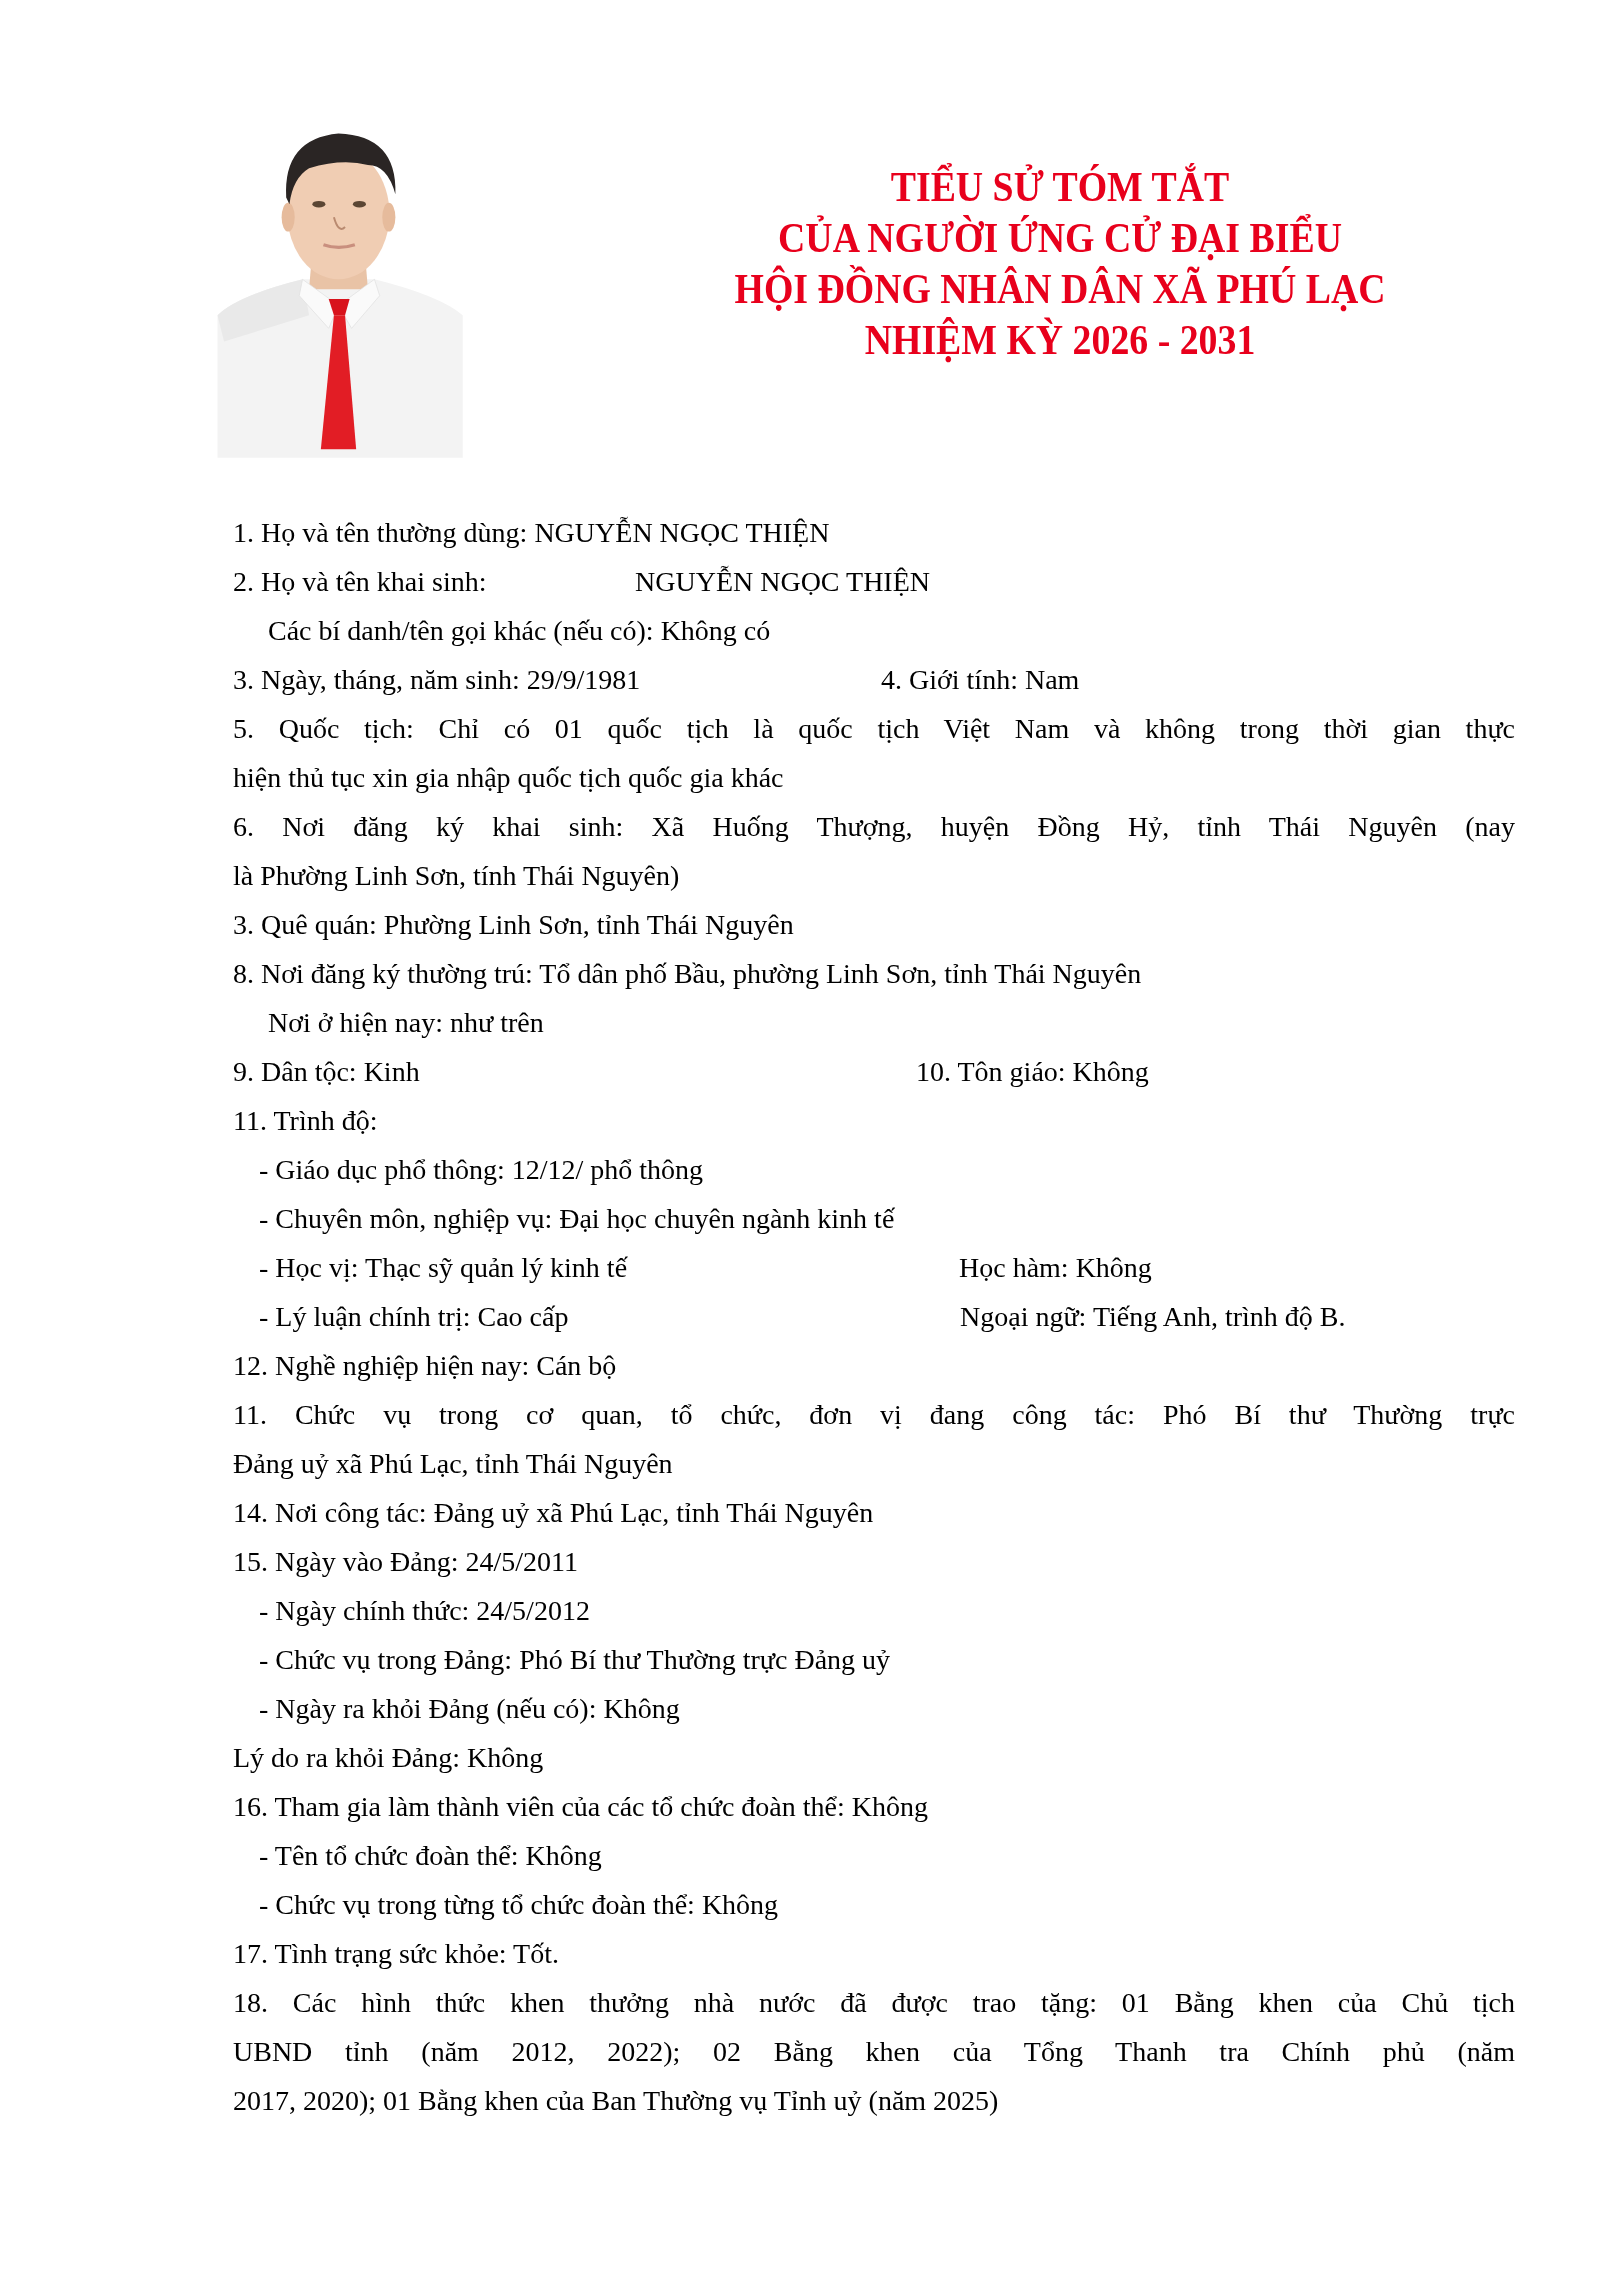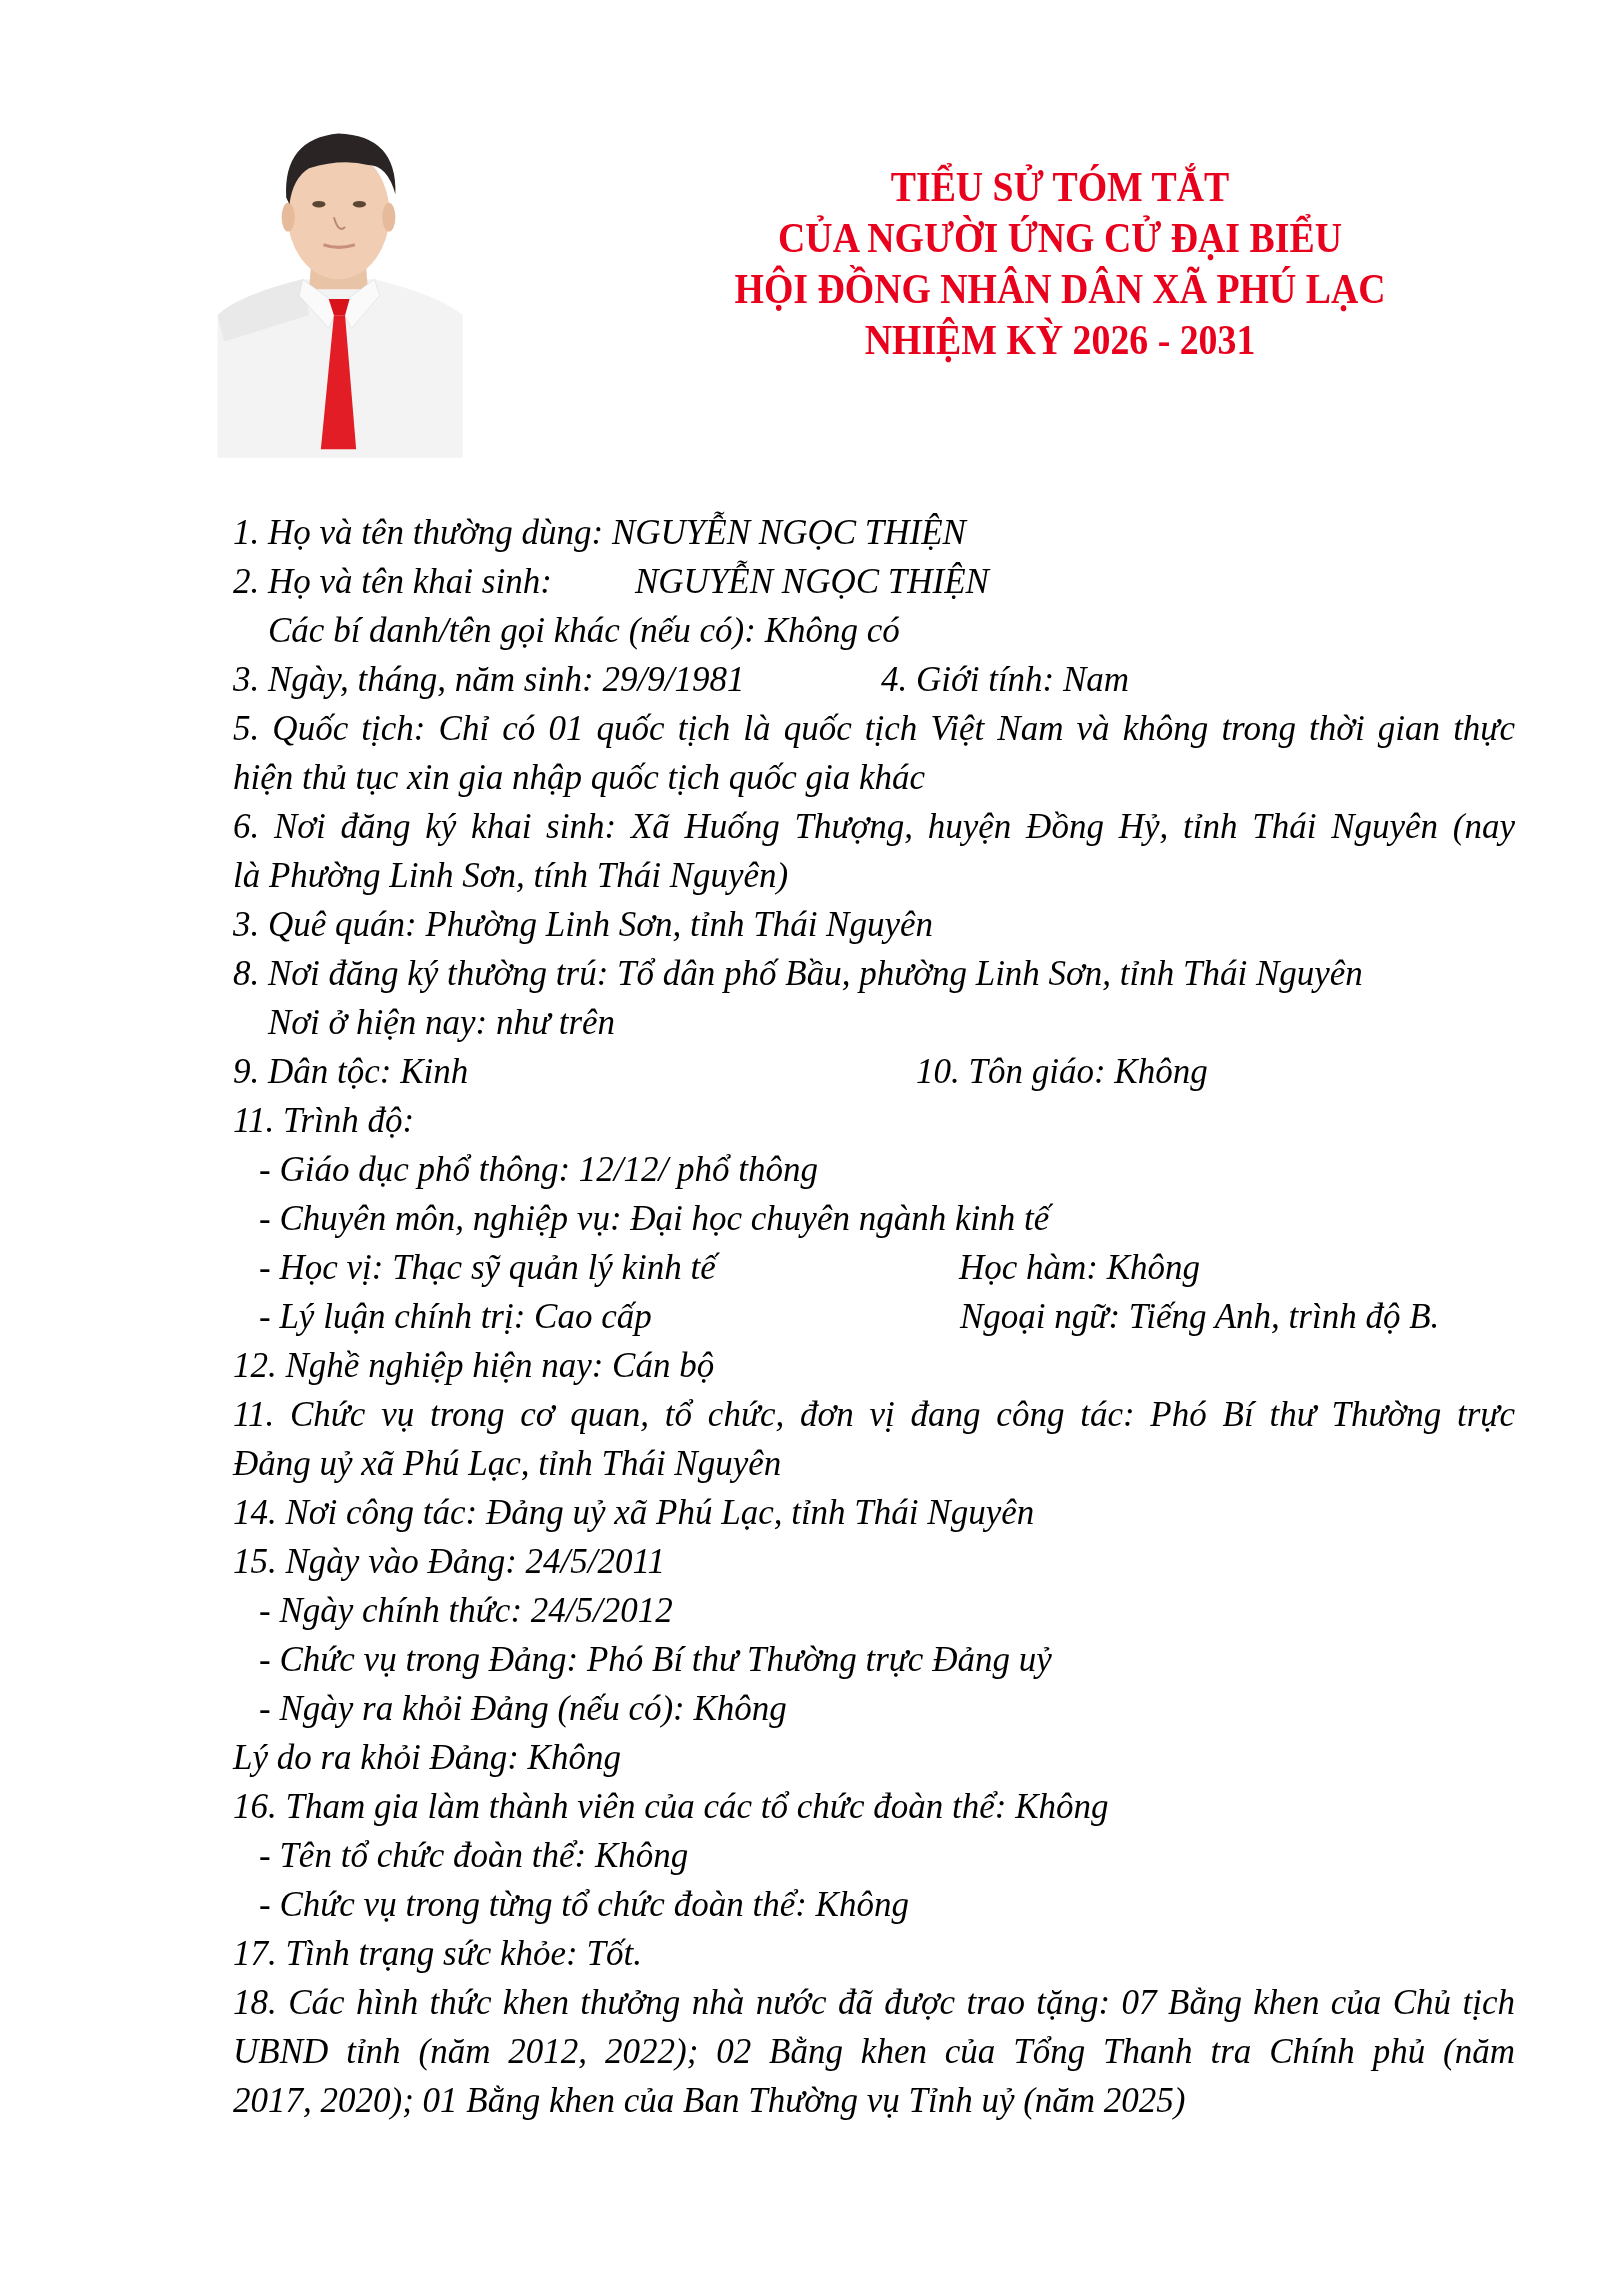--- a/index.html
+++ b/index.html
@@ -6,21 +6,21 @@
   body { width: 1623px; height: 2295px; position: relative; overflow: hidden;
          font-family: "Liberation Serif", "DejaVu Serif", serif; color: #000; }
   .photo { position: absolute; left: 211px; top: 119px; width: 255px; height: 339px;
            background: #fff; overflow: hidden; }
   .photo svg { width: 100%; height: 100%; display: block; }
   .title { position: absolute; left: 615px; top: 162px; width: 890px; text-align: center;
            color: #e8001c; font-weight: bold; font-size: 42px; line-height: 51px;
            transform: scaleX(0.9); transform-origin: center top; }
   .title div { white-space: nowrap; }
   .content { position: absolute; left: 233px; top: 508px; width: 1282px;
-             font-size: 35px; line-height: 49px; font-style: italic; }
+             font-size: 28px; line-height: 49px; }
   .line { white-space: nowrap; position: relative; height: 49px; }
   .line.indent { padding-left: 35px; }
   .line.sub { padding-left: 26px; }
   .col2 { position: absolute; top: 0; text-align: center; }
   .para { text-align: justify; text-align-last: left; }
   .para.justify-all { text-align-last: justify; }
 </style>
 </head>
 <body>
 
@@ -100,17 +100,17 @@
   <div class="line">14. Nơi công tác: Đảng uỷ xã Phú Lạc, tỉnh Thái Nguyên</div>
   <div class="line">15. Ngày vào Đảng: 24/5/2011</div>
   <div class="line sub">- Ngày chính thức: 24/5/2012</div>
   <div class="line sub">- Chức vụ trong Đảng: Phó Bí thư Thường trực Đảng uỷ</div>
   <div class="line sub">- Ngày ra khỏi Đảng (nếu có): Không</div>
   <div class="line">Lý do ra khỏi Đảng: Không</div>
   <div class="line">16. Tham gia làm thành viên của các tổ chức đoàn thể: Không</div>
   <div class="line sub">- Tên tổ chức đoàn thể: Không</div>
   <div class="line sub">- Chức vụ trong từng tổ chức đoàn thể: Không</div>
   <div class="line">17. Tình trạng sức khỏe: Tốt.</div>
-  <div class="line para justify-all">18. Các hình thức khen thưởng nhà nước đã được trao tặng: 07 Bằng khen của Chủ tịch</div>
+  <div class="line para justify-all">18. Các hình thức khen thưởng nhà nước đã được trao tặng: 01 Bằng khen của Chủ tịch</div>
   <div class="line para justify-all">UBND tỉnh (năm 2012, 2022); 02 Bằng khen của Tổng Thanh tra Chính phủ (năm</div>
   <div class="line">2017, 2020); 01 Bằng khen của Ban Thường vụ Tỉnh uỷ (năm 2025)</div>
 </div>
 
 
 </body></html>

